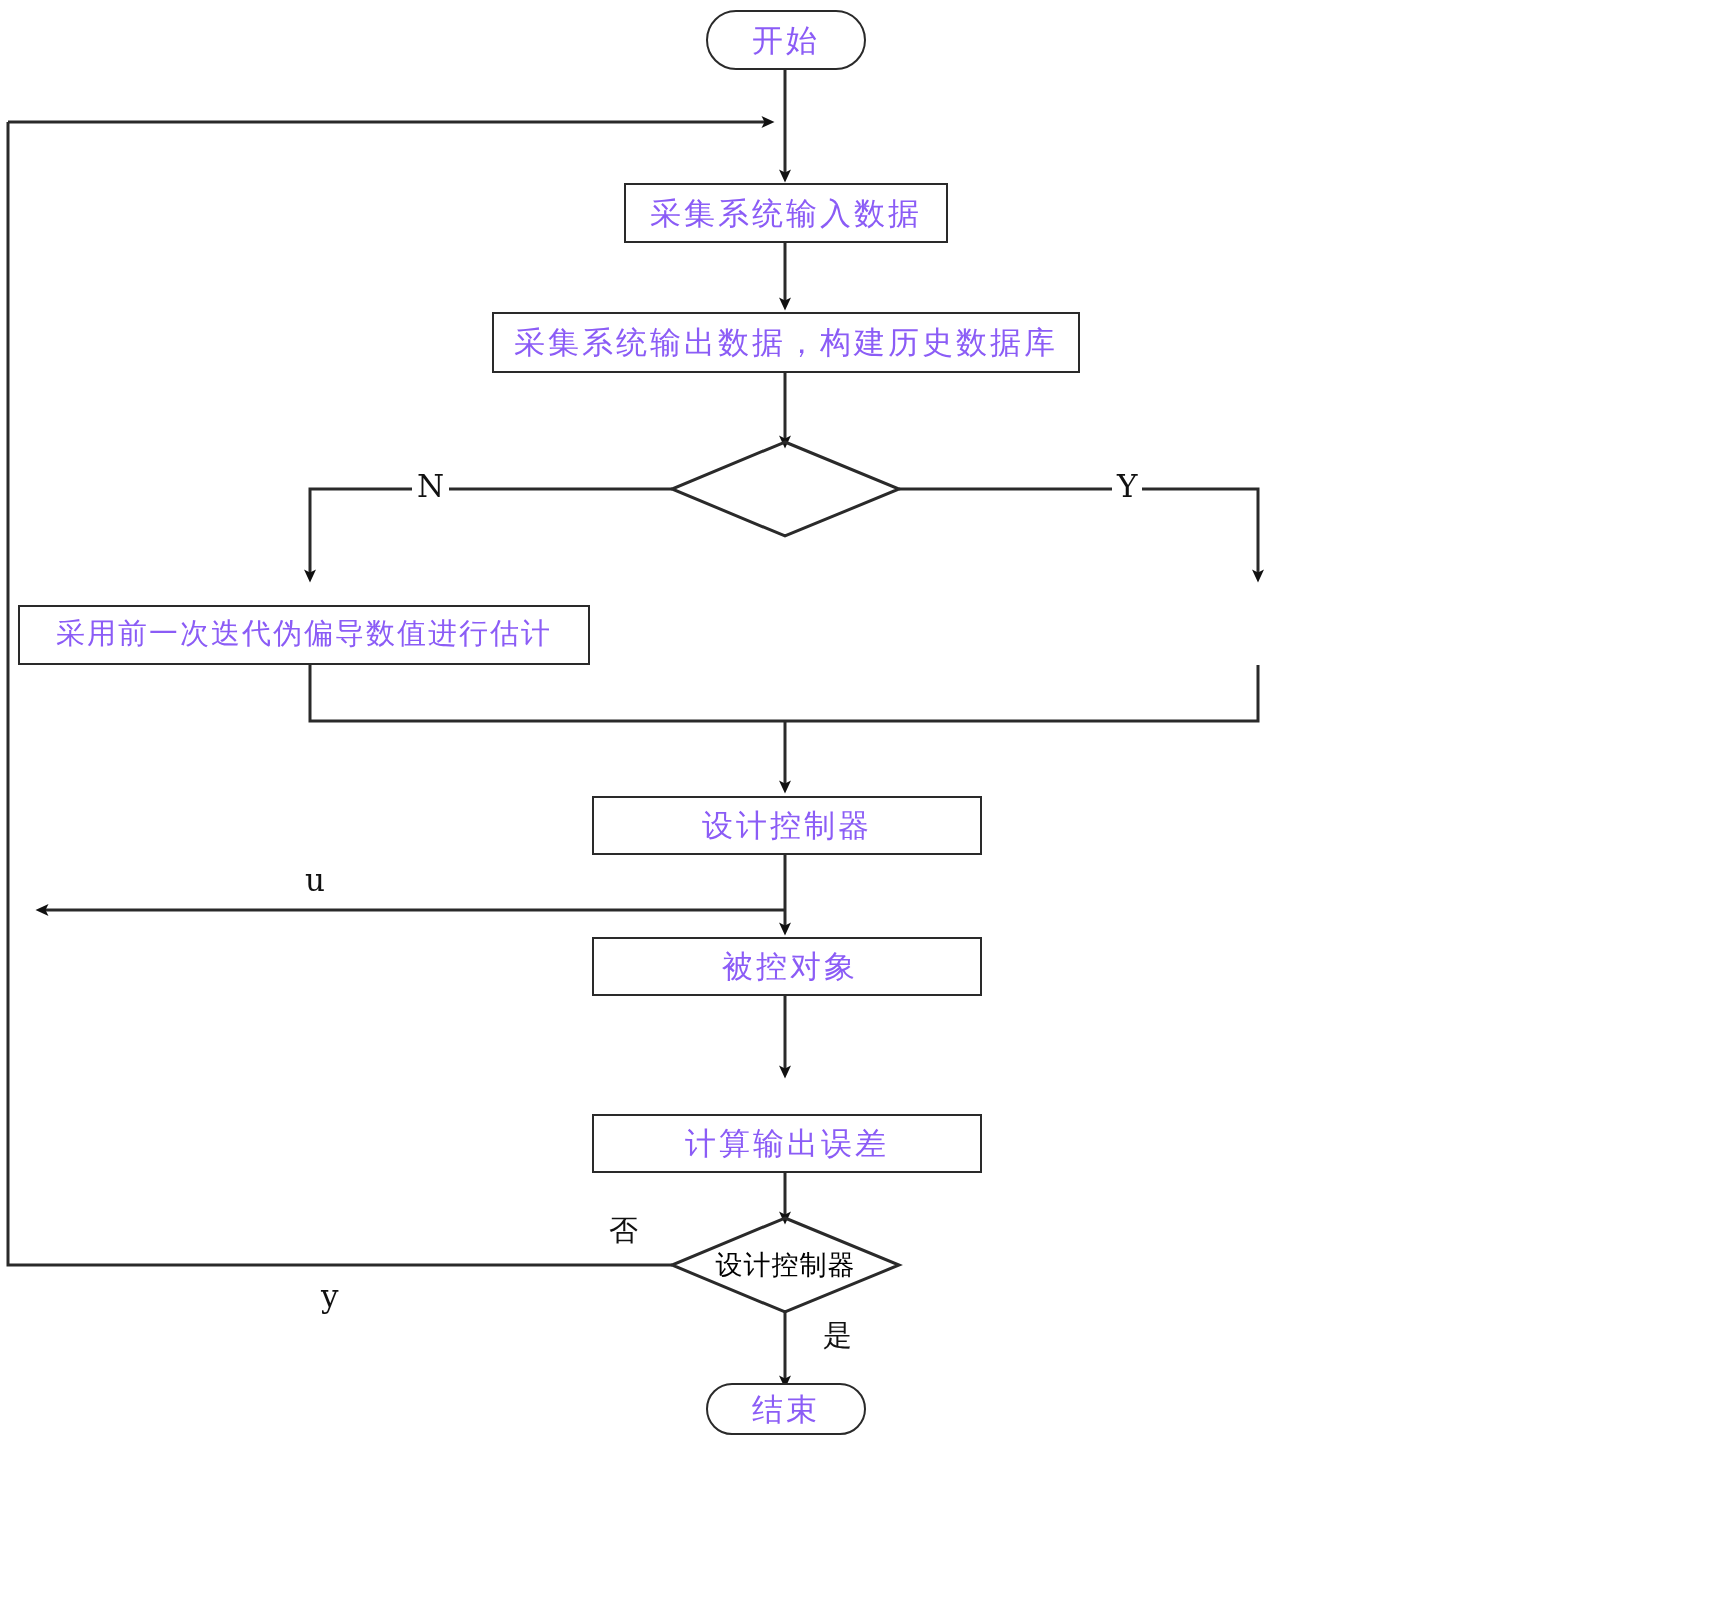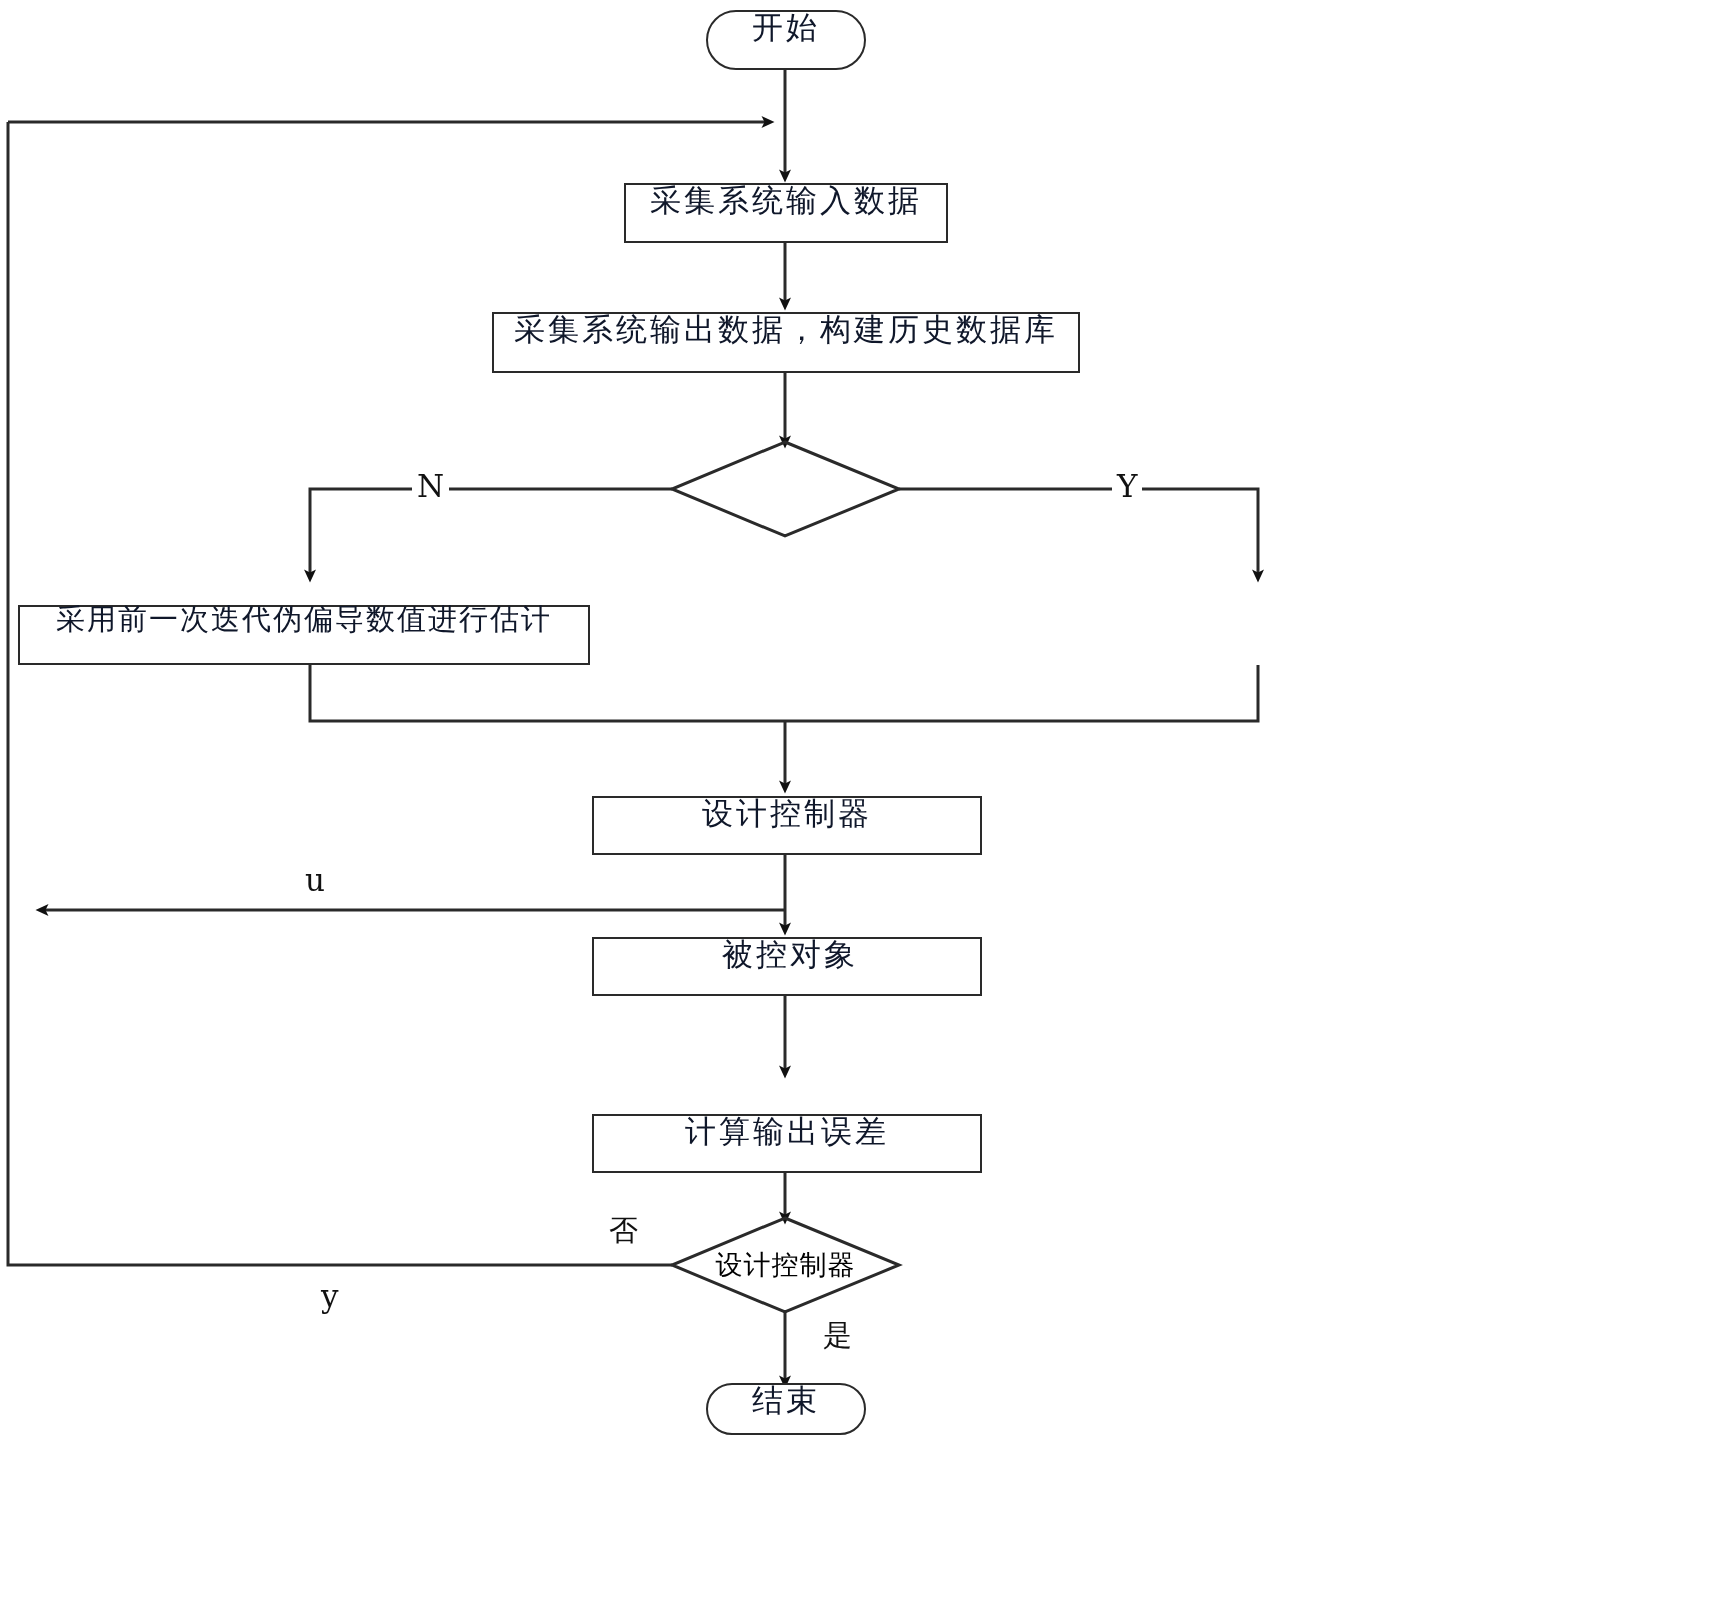--- a/index.html
+++ b/index.html
@@ -1,21 +1,21 @@
 <!DOCTYPE html>
 <html><head>
 <meta charset="utf-8">
 <style>
   html,body{margin:0;padding:0;background:#fff;}
   body{font-family:"DejaVu Sans","Liberation Sans",sans-serif;}
   #stage{position:relative;width:1722px;height:1604px;background:#fff;overflow:hidden;}
   svg#wires{position:absolute;left:0;top:0;width:1722px;height:1604px;}
 
-  .node{position:absolute;box-sizing:border-box;display:flex;
-        justify-content:center;background:#fff;color:#0f172a;}
+  .node{position:absolute;box-sizing:border-box;display:flex;align-items:center;
+        justify-content:center;background:#fff;color:#8b5cf6;}
   .proc{border:2px solid #2a2a2a;}
   .term{border:2px solid #2a2a2a;border-radius:40px;}
   .node span{display:block;white-space:nowrap;line-height:1;}
   .cn{font-size:31px;letter-spacing:3px;}
   .cn-sm{font-size:29px;letter-spacing:2px;font-family:Liberation Mono, monospace;}
 
   .diamond{position:absolute;}
   .diamond .dlabel{position:absolute;left:0;top:0;width:100%;height:100%;
         display:flex;align-items:center;justify-content:center;}
 

